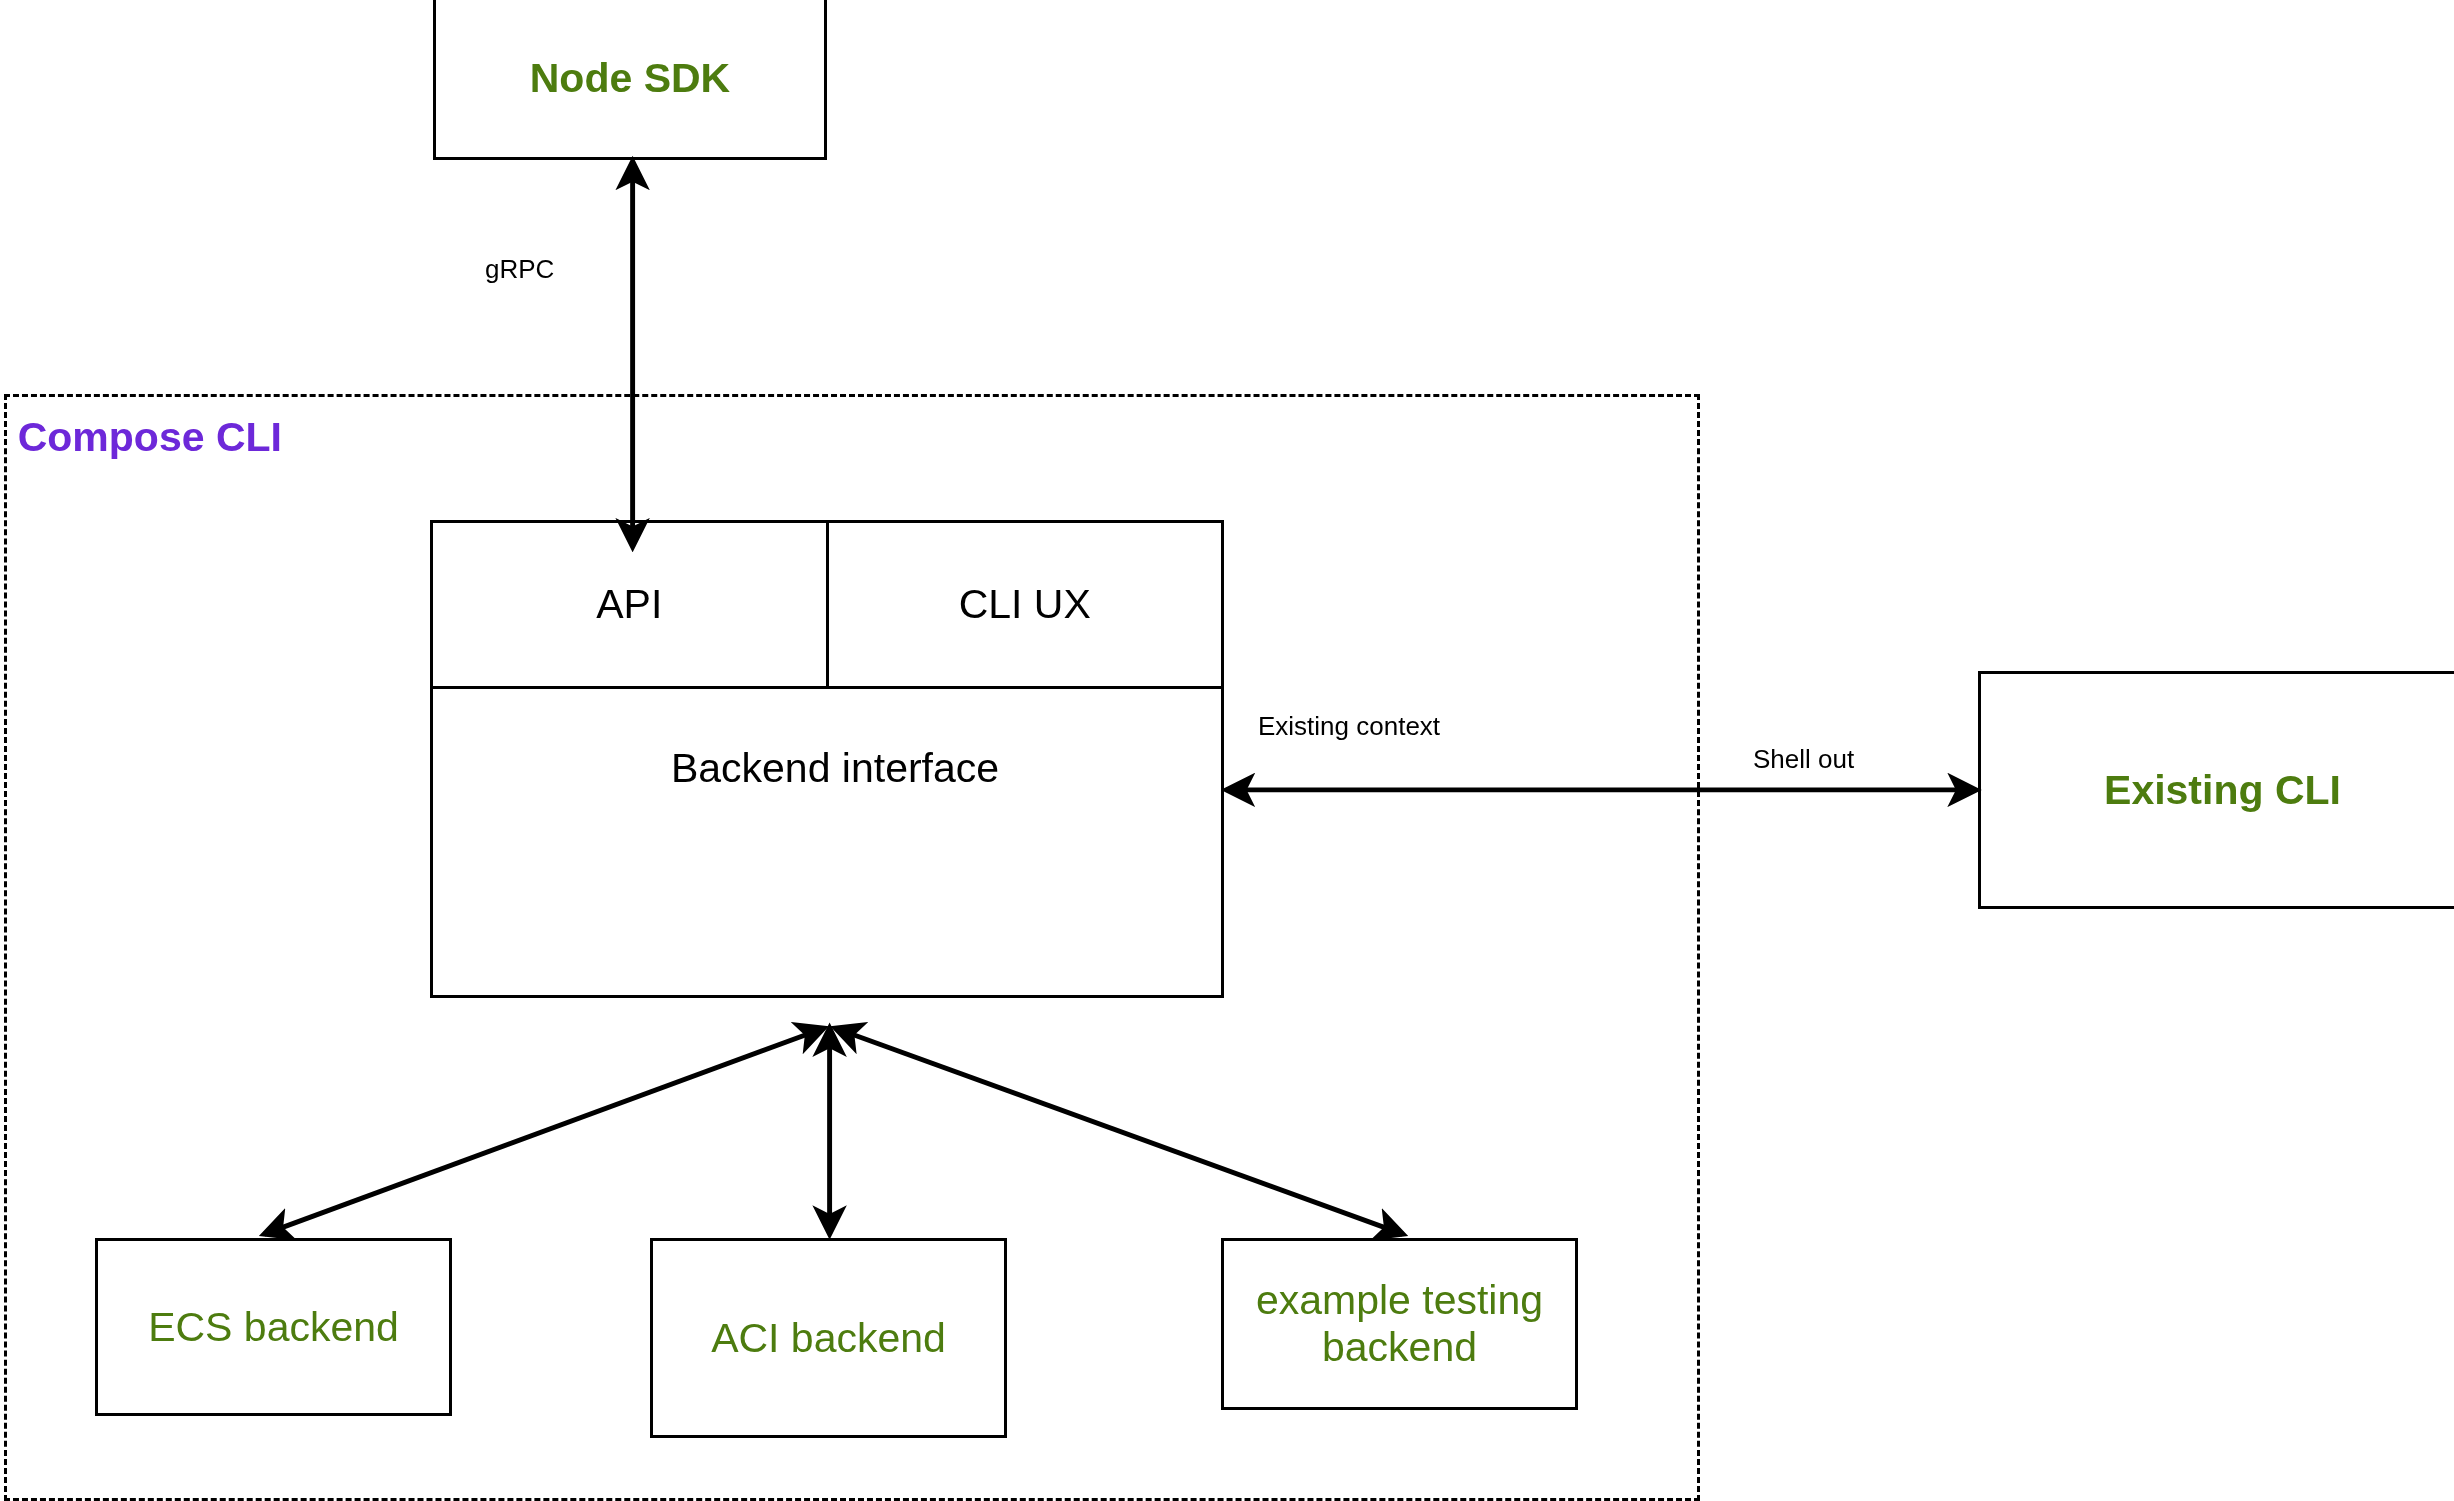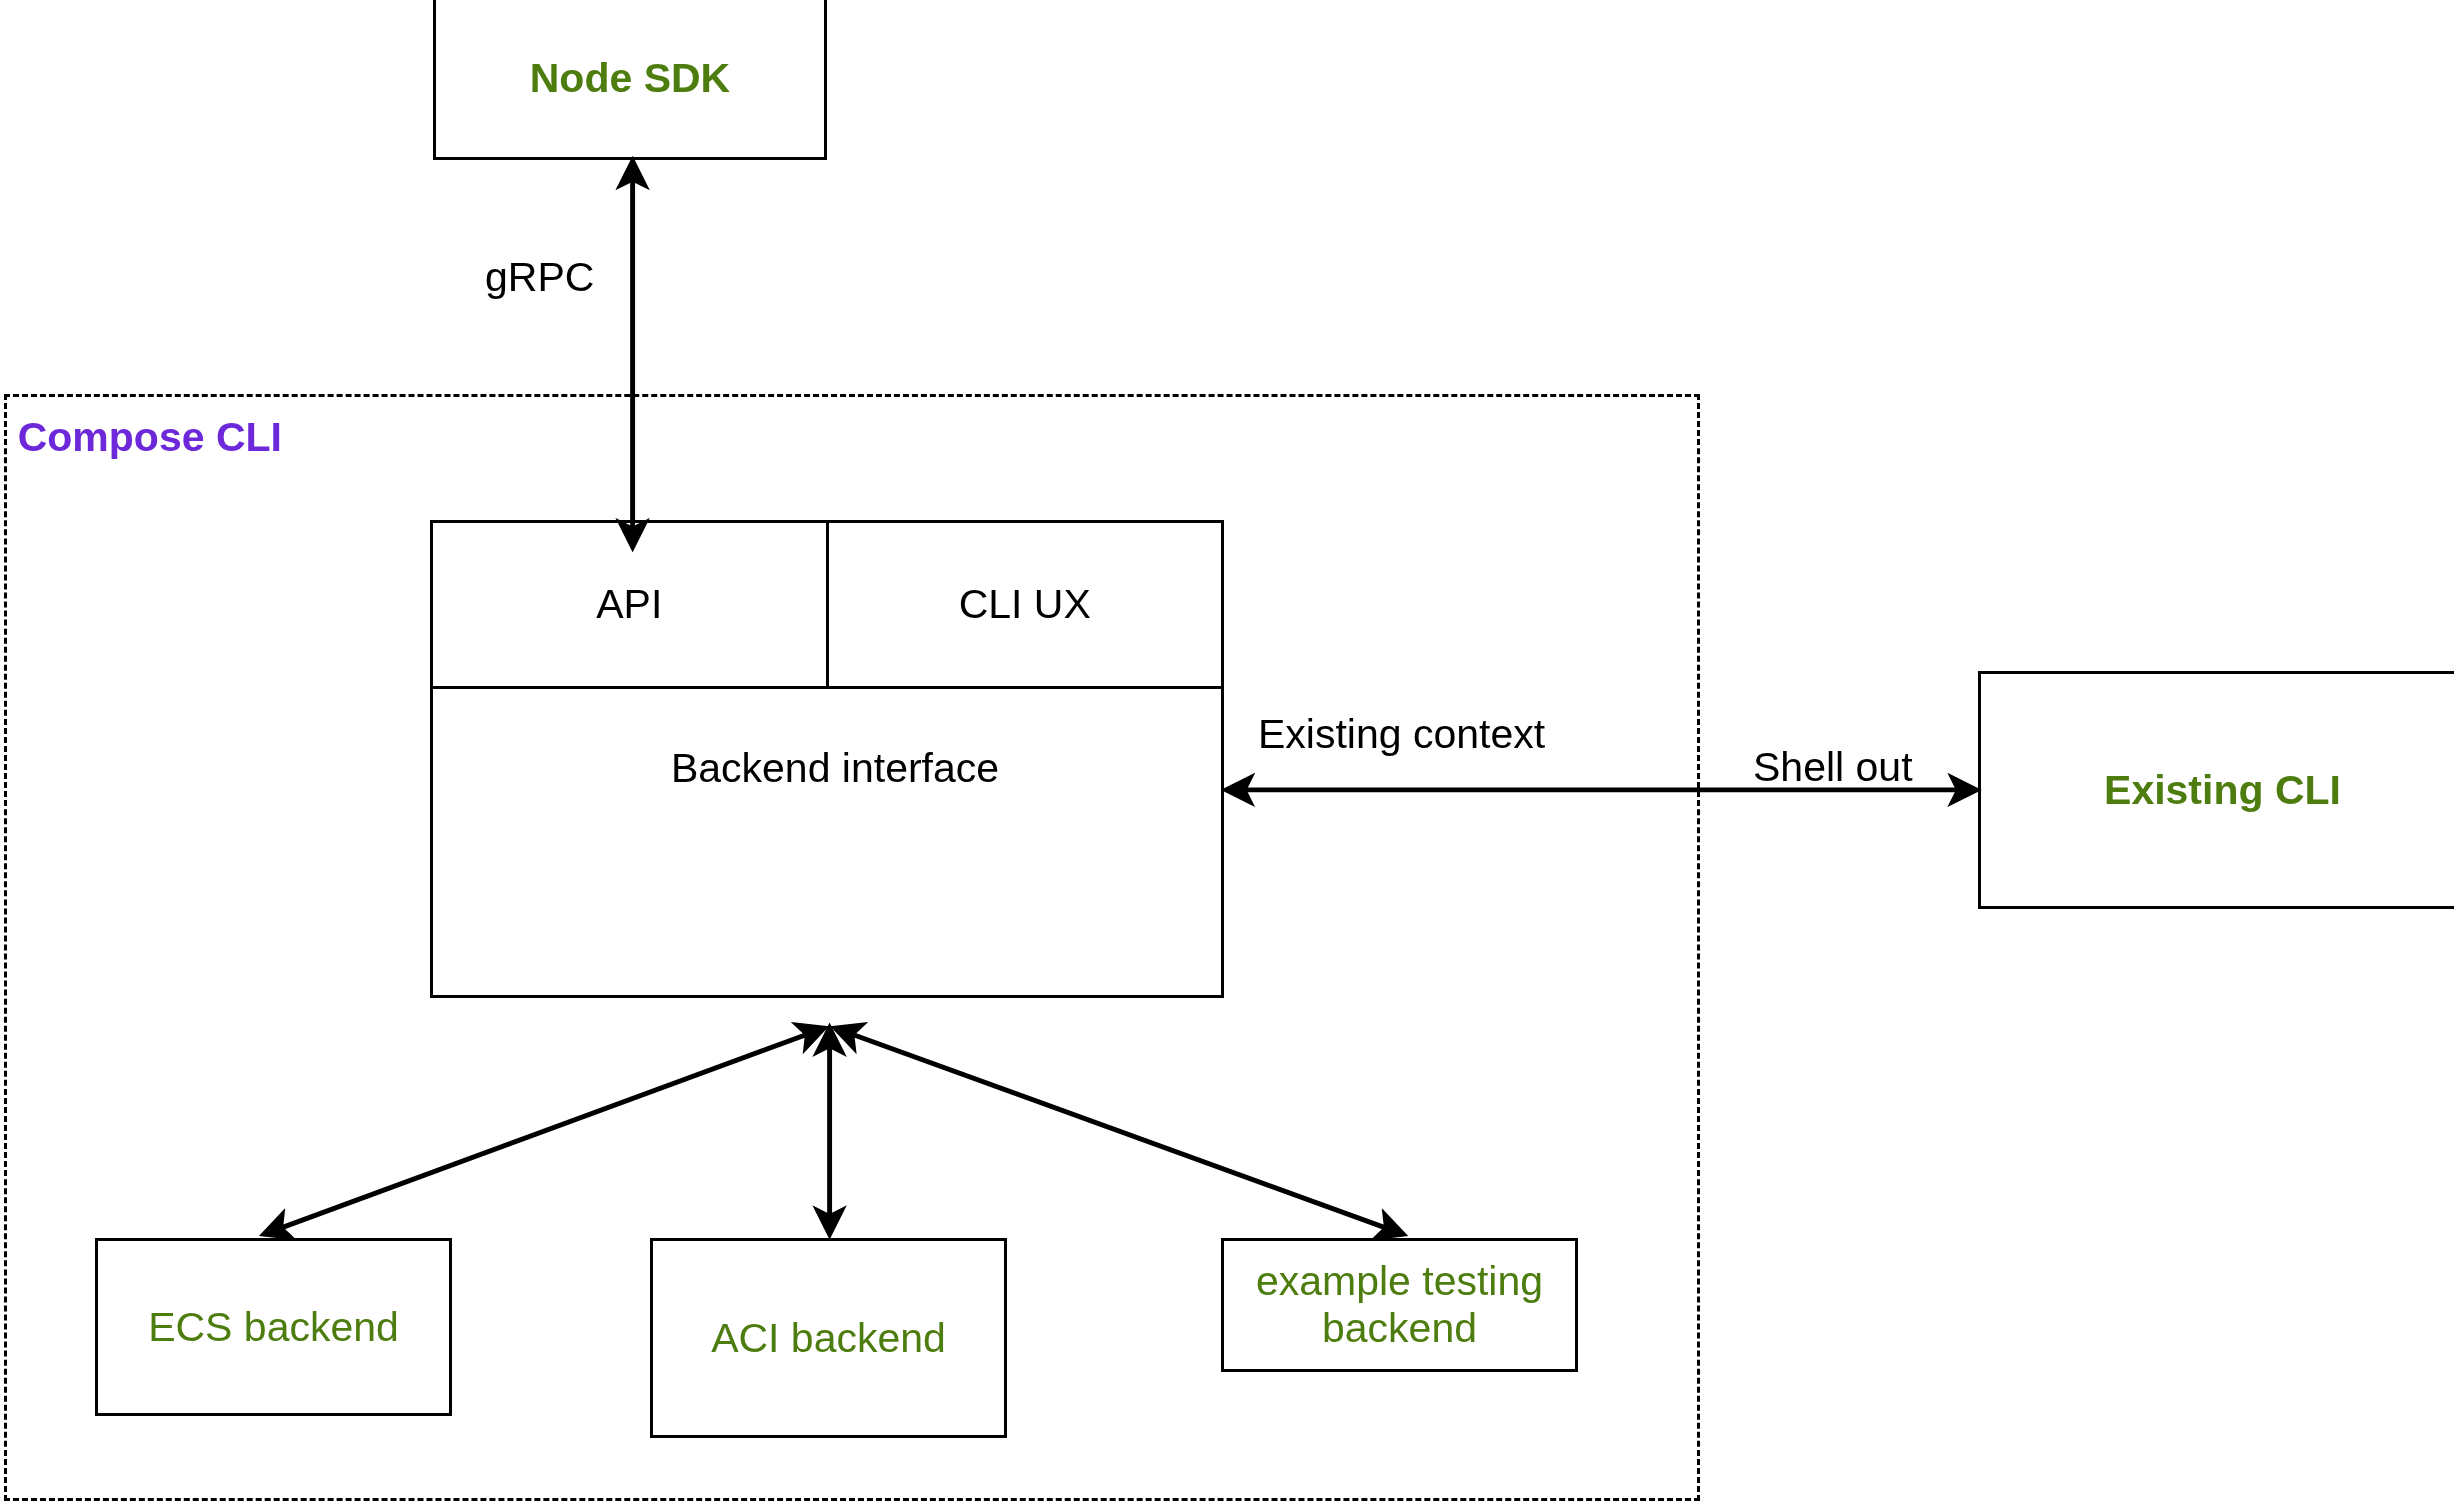--- a/index.html
+++ b/index.html
@@ -84,21 +84,21 @@
   }
   .stack-cell:last-child {
     border-right: none;
   }
   .stack-cell span {
     font-size: 41px;
     color: #000000;
   }
   .edge-label {
     position: absolute;
-    font-size: 41px;
+    font-size: 26px;
     color: #000000;
     white-space: nowrap;
   }
 </style>
 </head>
 <body>
 
 <div id="canvas">
 
   <div class="group-box" style="left:3.9px; top:394px; width:1696px; height:1107px;"></div>
@@ -129,21 +129,21 @@
   </div>
 
   <div class="box" style="left:95px; top:1238px; width:357px; height:178px;">
     <span class="box-label">ECS backend</span>
   </div>
 
   <div class="box" style="left:650px; top:1238px; width:357px; height:200px;">
     <span class="box-label">ACI backend</span>
   </div>
 
-  <div class="box" style="left:1221px; top:1238px; width:357px; height:134px;">
+  <div class="box" style="left:1221px; top:1238px; width:357px; height:172px;">
     <span class="box-label">example testing
 backend</span>
   </div>
 
   <svg class="layer" viewBox="0 0 2492 1524">
     <defs>
       <marker id="arrowEnd" viewBox="0 0 12 12" refX="10" refY="6" markerWidth="7" markerHeight="7" orient="auto-start-reverse">
         <path d="M 0 0 L 12 6 L 0 12 L 3 6 z" fill="#000000"></path>
       </marker>
       <marker id="arrowStart" viewBox="0 0 12 12" refX="10" refY="6" markerWidth="7" markerHeight="7" orient="auto-start-reverse">

